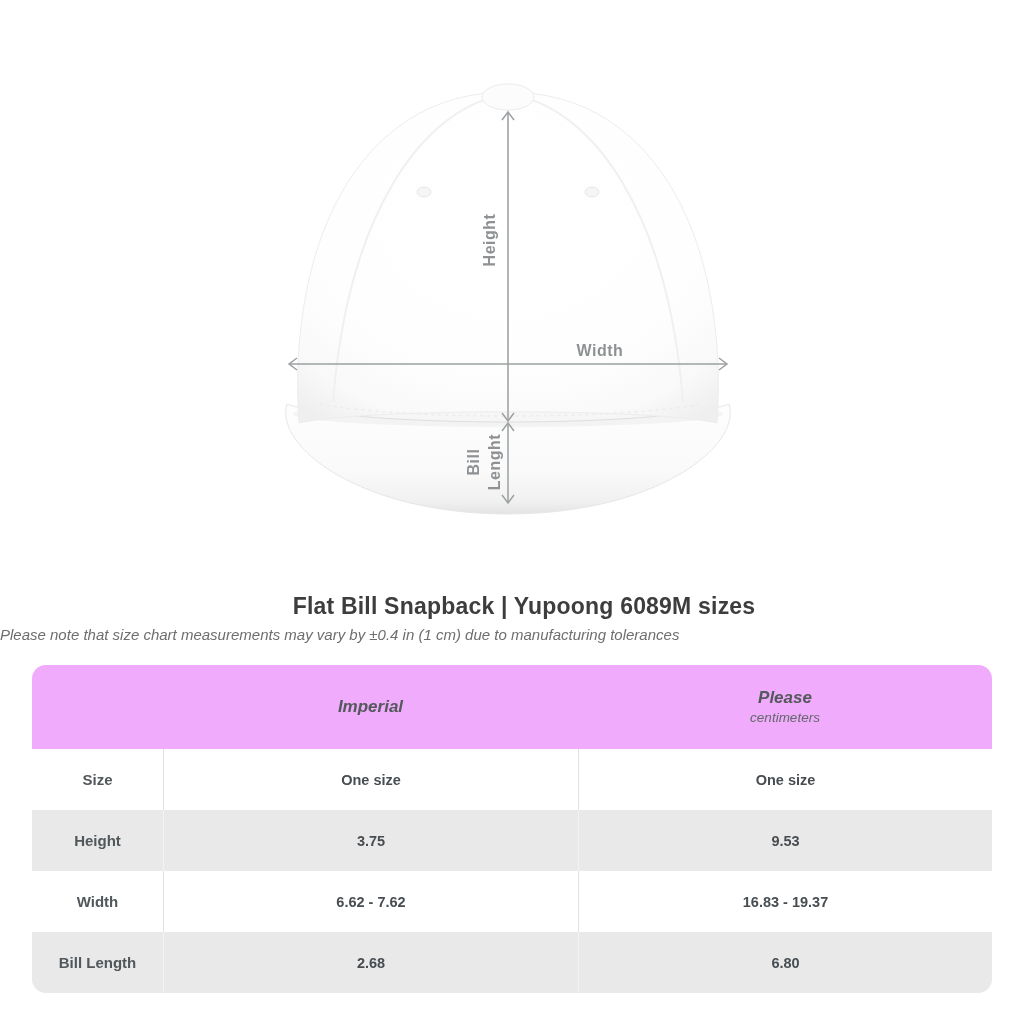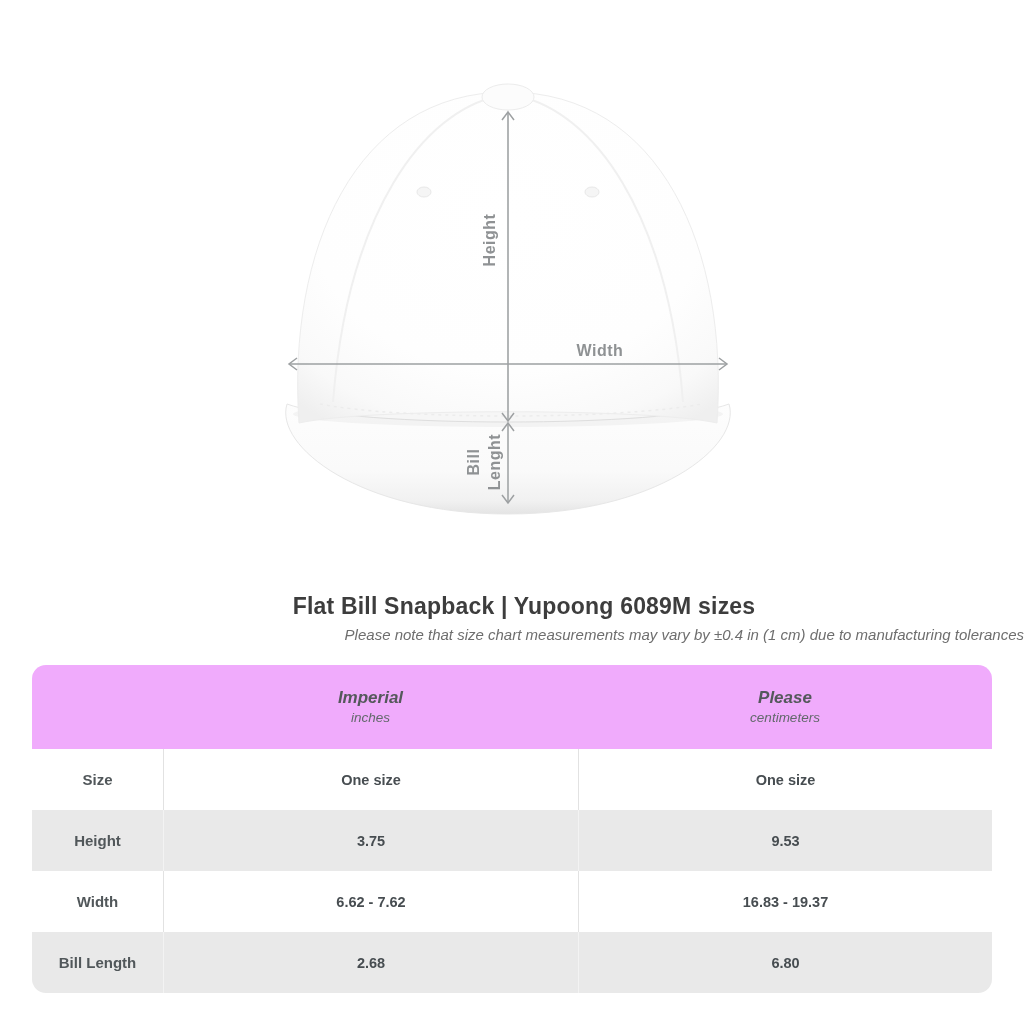--- a/index.html
+++ b/index.html
@@ -16,21 +16,21 @@
   }
   .arrow-line { stroke:#9da0a2; stroke-width:1.5; fill:none; }
   .arrow-head { stroke:#9da0a2; stroke-width:1.5; fill:none; stroke-linejoin:miter; }
 
   
   .page-title {
     position:absolute; top:593px; left:0; width:1024px; text-align:center;
     font-size:23px; font-weight:bold; color:#3d3d3d; letter-spacing:0.2px;padding-left:12px;
   }
   .page-note {
-    position:absolute; top:626px; left:0; width:1024px; text-align:right;
+    position:absolute; top:626px; left:0; width:1024px; text-align:left;
     font-style:italic; font-size:15px; color:#6e6e6e;
   }
 
   
   .size-table {
     position:absolute; left:32px; top:665px; width:960px;
     border-radius:14px; overflow:hidden;
   }
   .thead {
     height:84px; background:#f0abfc;
@@ -112,21 +112,20 @@
 
 <div class="page-title">Flat Bill Snapback | Yupoong 6089M sizes</div>
 <div class="page-note">Please note that size chart measurements may vary by ±0.4 in (1 cm) due to manufacturing tolerances</div>
 
 <div class="size-table">
 
   <div class="thead">
     <div class="cell"></div>
     <div class="unit-head">
       <div class="unit-title">Imperial</div>
-      <div class="unit-sub">inches</div>
     </div>
     <div class="unit-head">
       <div class="unit-title">Please</div>
       <div class="unit-sub">centimeters</div>
     </div>
   </div>
 
   <div class="trow">
     <div class="cell cell-label">Size</div>
     <div class="cell cell-value">One size</div>

